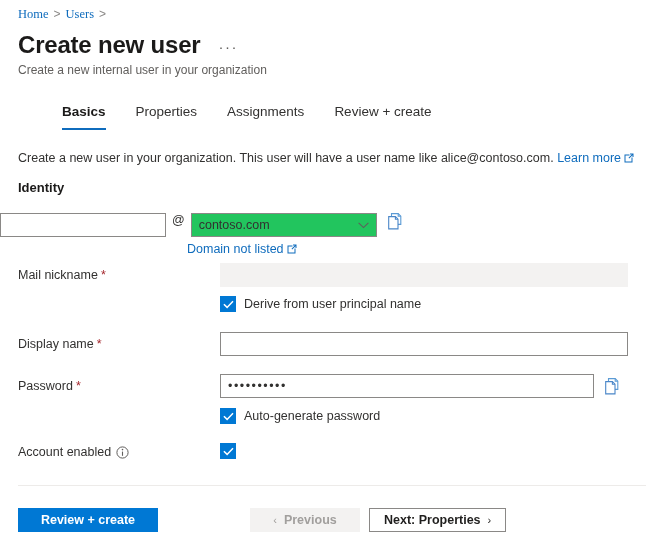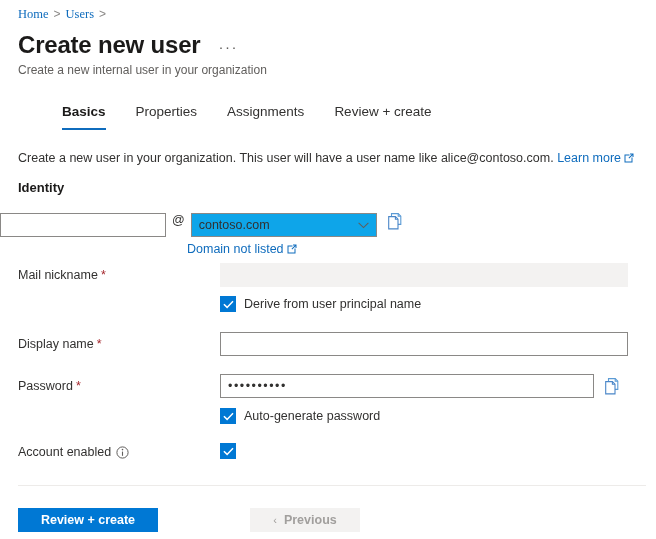--- a/index.html
+++ b/index.html
@@ -189,21 +189,21 @@
   }
   .at-sign {
     margin: 0 6px;
     font-size: 12.5px;
     color: #323130;
   }
   .selbox {
     box-sizing: border-box;
     height: 24px;
     border: 1px solid #8a8886;
-    background: #0ea5e9;
+    background: #22c55e;
     font-size: 12.5px;
     color: #323130;
     padding: 0 7px;
     display: flex;
     align-items: center;
     justify-content: space-between;
     cursor: pointer;
   }
   .chev {
     color: #605e5c;
@@ -457,13 +457,17 @@
 
 <div class="divider"></div>
 <div class="footer">
   <button class="btn btn-primary">Review + create</button>
   <div style="width:92px;"></div>
   <button class="btn btn-disabled">
     <span class="btn-arrow left">‹</span>
     <span>Previous</span>
   </button>
   <div style="width:9px;"></div>
+  <button class="btn btn-default">
+    <span>Next: Properties</span>
+    <span class="btn-arrow right">›</span>
+  </button>
 </div>
 
 </body></html>

